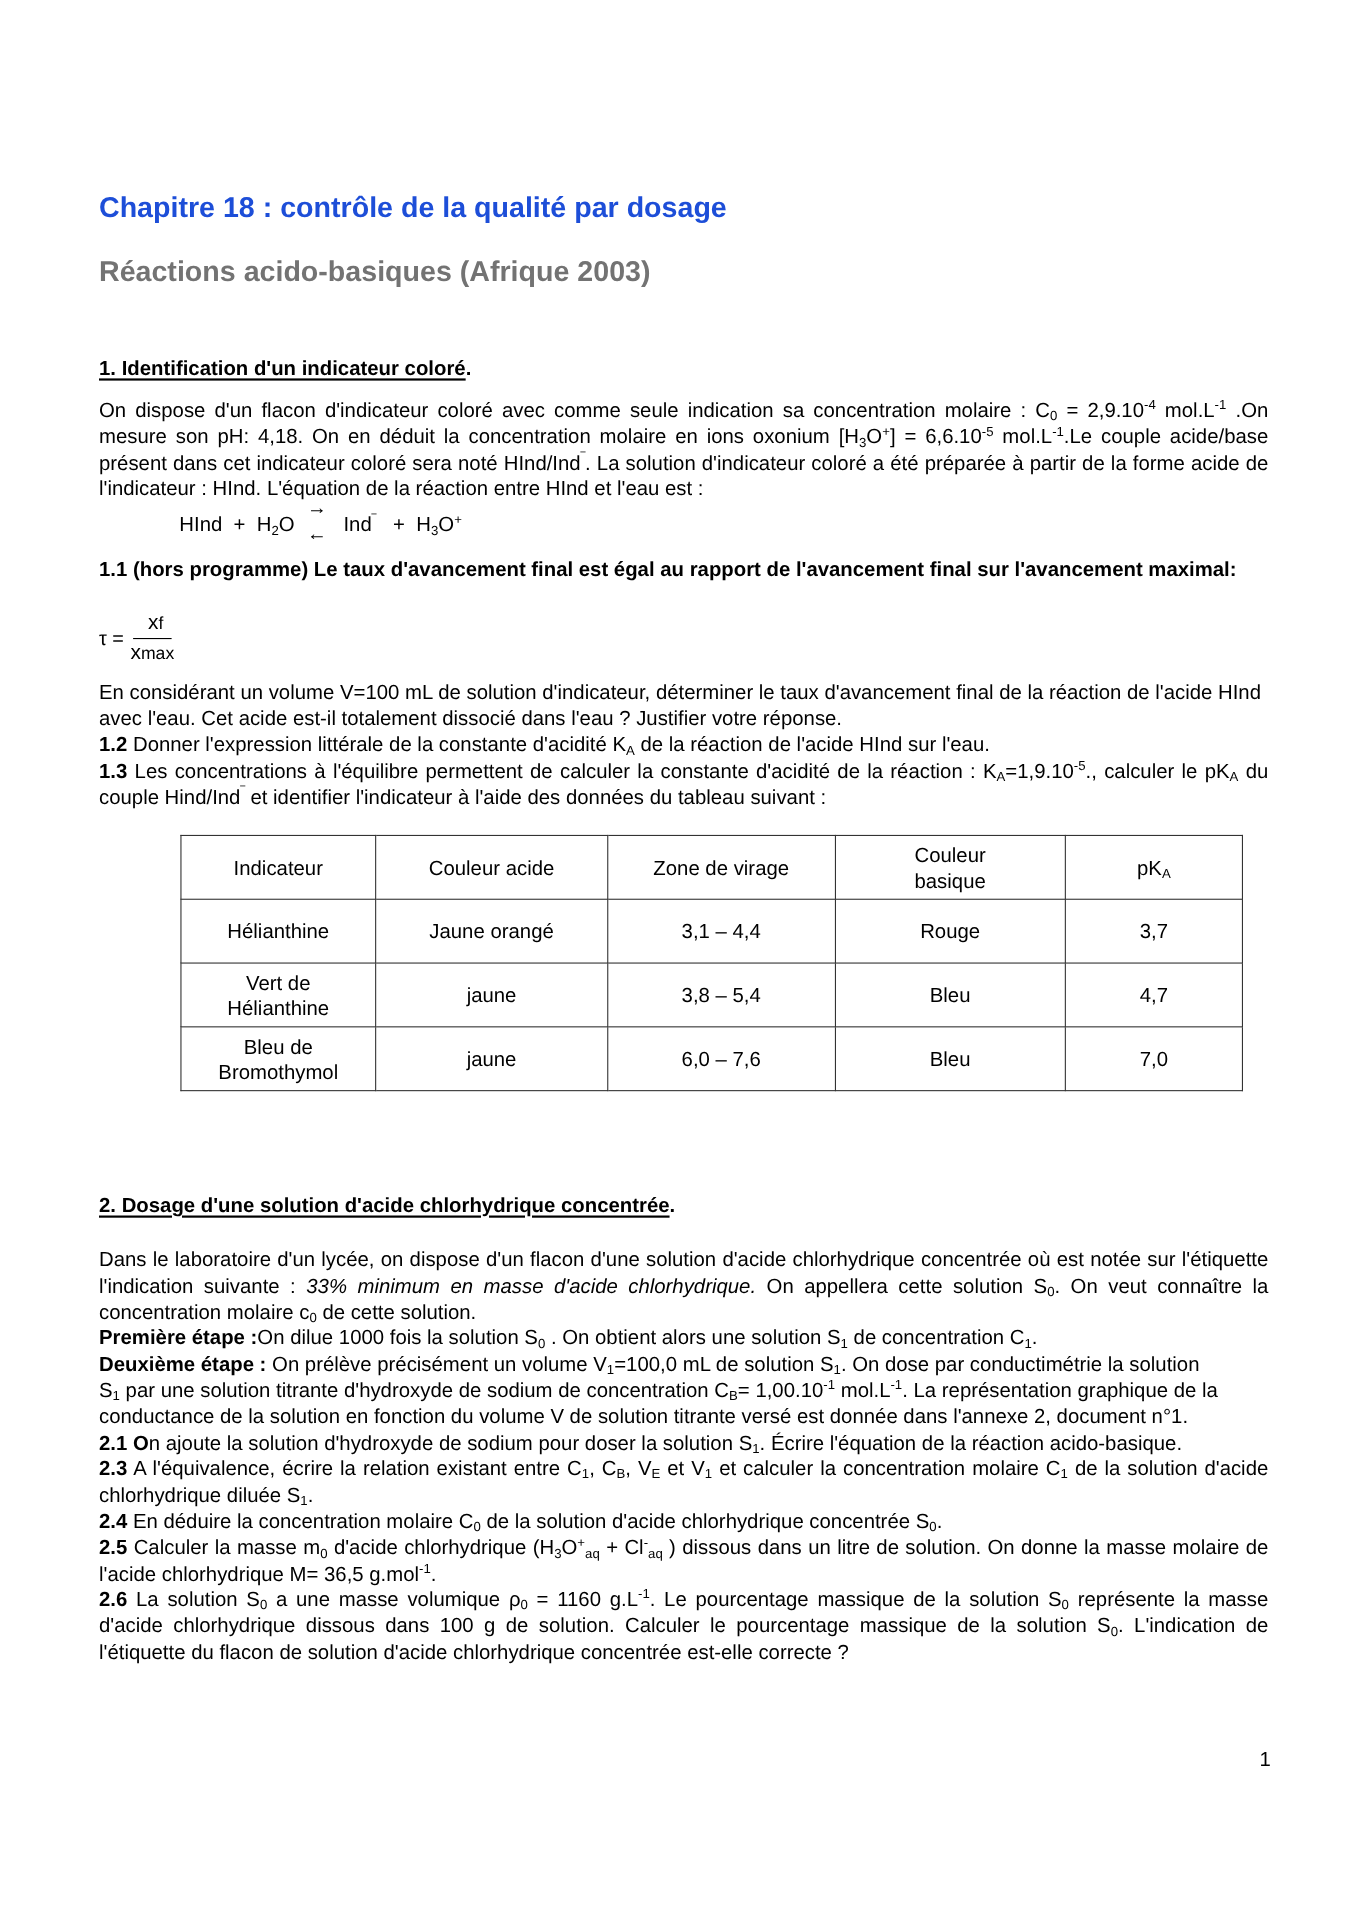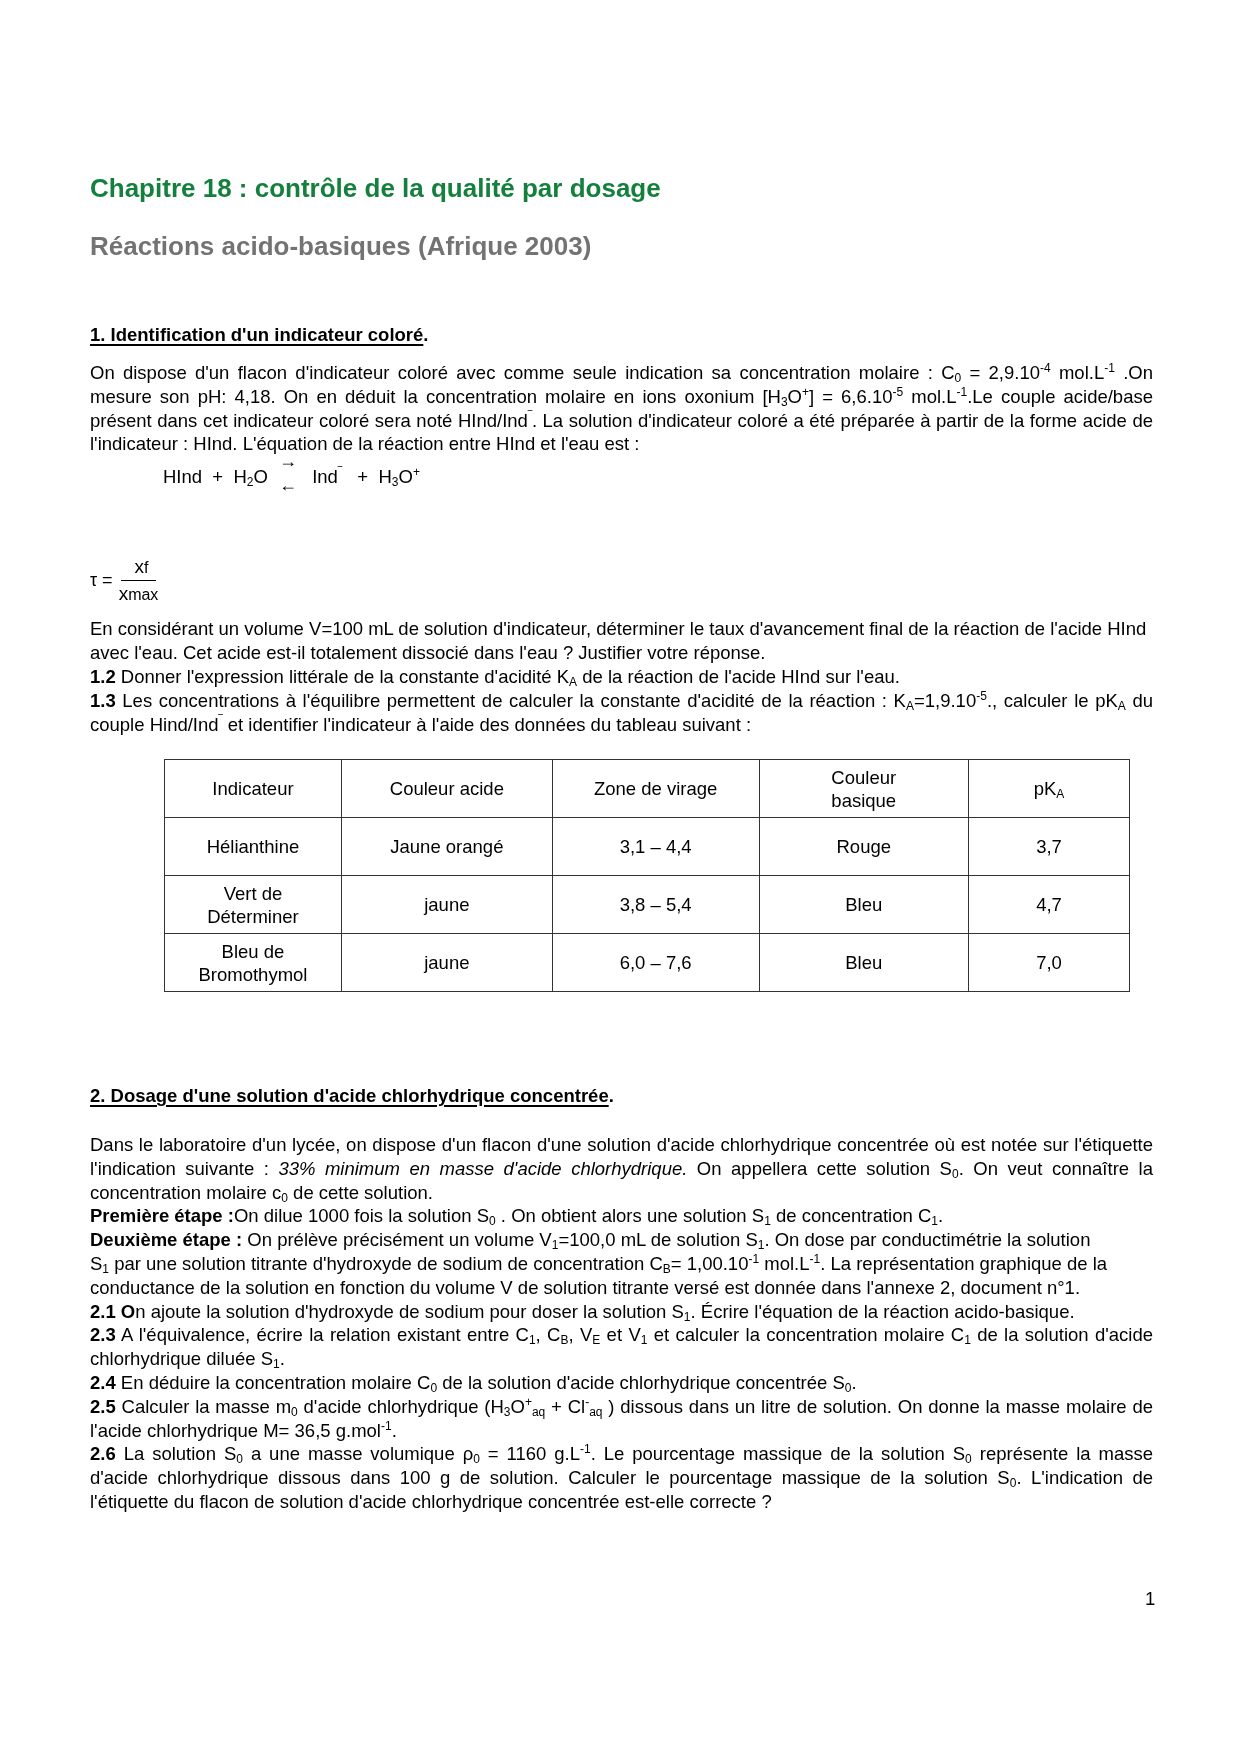--- a/index.html
+++ b/index.html
@@ -30,37 +30,38 @@
   table.ind { position: absolute; left: 164px; top: 759px; width: 966px; border-collapse: collapse; font-size: 18.5px; }
   table.ind td { border: 1.5px solid #333; text-align: center; vertical-align: middle; height: 57px; padding: 0 6px; line-height: 23px; }
   .pagenum { position: absolute; left: 1145px; top: 1588px; font-size: 18.5px; }
   b.lbl { font-weight: bold; }
 </style>
 </head>
 <body>
 
 <div class="page">
 
-  <h1 class="title t1" style="color: #15803d;">Chapitre 18  : contrôle de la qualité par dosage</h1>
+  <h1 class="title t1" style="color: #1d4ed8;">Chapitre 18  : contrôle de la qualité par dosage</h1>
   <h2 class="title t2" style="color: #737373;">Réactions acido-basiques (Afrique 2003)</h2>
 
   <h3 class="h" style="top:324px;"><u>1. Identification d'un indicateur coloré</u><span>.</span></h3>
 
   <p class="block just" style="top:361px;"><span>On dispose d'un flacon d'indicateur coloré avec comme seule indication sa concentration molaire : C</span><sub>0</sub><span> = 2,9.10</span><sup>-4</sup><span> mol.L</span><sup>-1</sup><span> .On mesure son pH: 4,18. On en déduit la concentration molaire en ions oxonium [H</span><sub>3</sub><span>O</span><sup>+</sup><span>] = 6,6.10</span><sup>-5</sup><span> mol.L</span><sup>-1</sup><span>.Le couple acide/base présent dans cet indicateur coloré sera noté HInd/Ind</span><sup>‾</sup><span>. La solution d'indicateur coloré a été préparée à partir de la forme acide de l'indicateur : HInd. L'équation de la réaction entre HInd et l'eau est :</span></p>
 
   <div class="eq">
     <span>HInd</span>
     &nbsp;<span>+</span>&nbsp;
     <span><span>H</span><sub>2</sub><span>O</span></span>
     <span class="arrows"><span class="r">→</span><span class="l">←</span></span>
     <span><span>Ind</span><sup>‾</sup></span>
     &nbsp;&nbsp;<span>+</span>&nbsp;
     <span><span>H</span><sub>3</sub><span>O</span><sup>+</sup></span>
   </div>
 
+  <p class="block just" style="top:506px; font-weight:bold;">1.1 (hors programme) Le taux d'avancement final est égal au rapport de l'avancement final sur l'avancement maximal:</p>
 
   <div class="frac">
     <span class="sym">τ =</span>
     <span class="fr">
       <span class="num"><span>x</span><span class="small">f</span></span>
       <span class="den"><span>x</span><span class="small">max</span></span>
     </span>
   </div>
 
   <p class="block" style="top:617px;">En considérant un volume V=100 mL de solution d'indicateur, déterminer le taux d'avancement final de la réaction de l'acide HInd avec l'eau. Cet acide est-il totalement dissocié dans l'eau ? Justifier votre réponse.</p>
@@ -86,21 +87,21 @@
       <td><span>pK</span><sub>A</sub></td>
     </tr>
     <tr>
       <td>Hélianthine</td>
       <td>Jaune orangé</td>
       <td>3,1 – 4,4</td>
       <td>Rouge</td>
       <td>3,7</td>
     </tr>
     <tr>
-      <td style="padding:0 30px;">Vert de Déterminer</td>
+      <td style="padding:0 30px;">Vert de Hélianthine</td>
       <td>jaune</td>
       <td>3,8 – 5,4</td>
       <td>Bleu</td>
       <td>4,7</td>
     </tr>
     <tr>
       <td style="padding:0 30px;margin-top:24px;">Bleu de Bromothymol</td>
       <td>jaune</td>
       <td>6,0 – 7,6</td>
       <td>Bleu</td>

